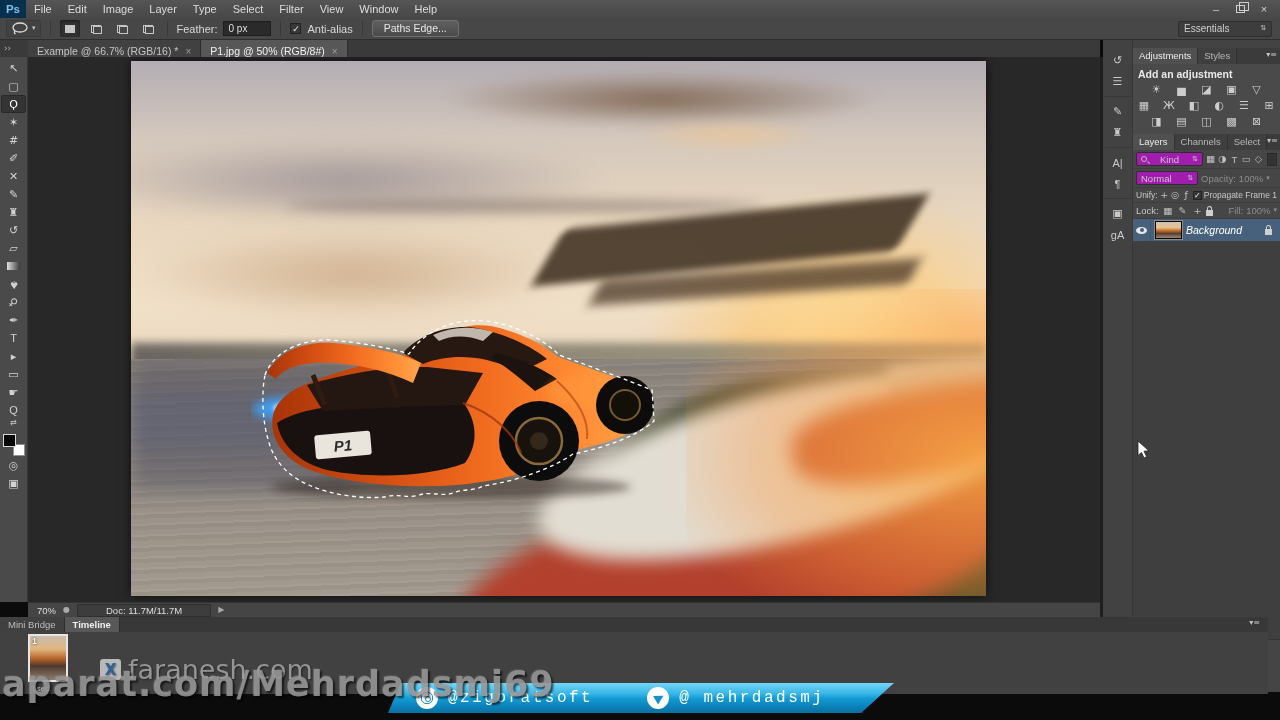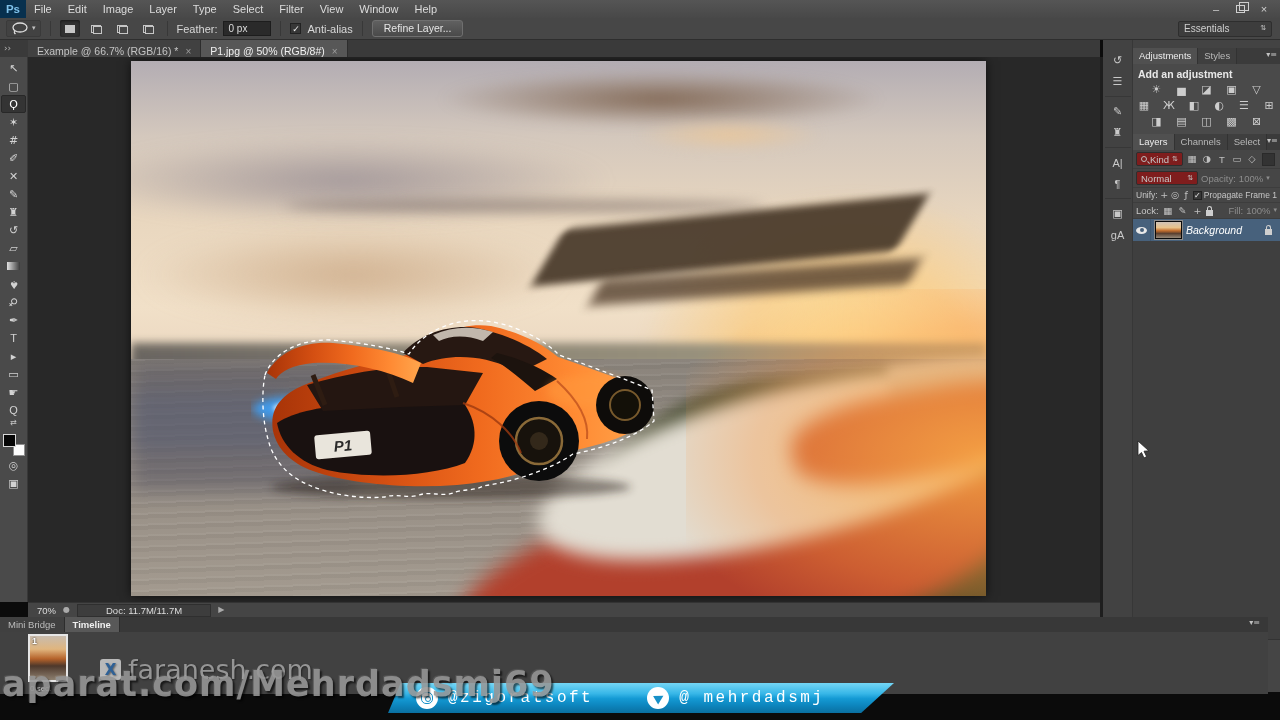--- a/index.html
+++ b/index.html
@@ -90,21 +90,21 @@
   #panels { position:absolute; left:30px; top:0; width:147px; height:100%; }
   .ptabbar { height:16px; background:#3b3b3b; display:flex; align-items:stretch; font-size:9.5px; color:#b8b8b8; margin-top:0; }
   .ptab { padding:2px 6px; background:#3f3f3f; border-right:1px solid #323232; line-height:12px; white-space:nowrap; }
   .ptab.active { background:#505050; color:#ececec; }
   .pmenu { margin-left:auto; color:#c2c2c2; font-size:8px; padding:3px 3px 0 0; }
   #adj-body { background:#4a4a4a; padding:2px 3px 3px; }
   .adj-head { font-size:10.5px; font-weight:bold; color:#e8e8e8; margin:2px 0 3px 2px; }
   .adj-row { display:flex; justify-content:center; gap:10px; margin:3px 0; }
   .adj-ic { width:15px; height:13px; color:#cdcdcd; font-size:11px; line-height:13px; text-align:center; }
   .lrow { display:flex; align-items:center; gap:3px; padding:2px 3px; background:#464646; border-bottom:1px solid #3d3d3d; font-size:9.5px; color:#c6c6c6; }
-  .fsel { background:#7f1d1d; border:1px solid #2e2e2e; border-radius:2px; display:flex; align-items:center; gap:3px; padding:0 4px; height:14px; }
+  .fsel { background:#a21caf; border:1px solid #2e2e2e; border-radius:2px; display:flex; align-items:center; gap:13px; padding:0 4px; height:14px; }
   .mag { width:6px; height:6px; border:1.2px solid #bbb; border-radius:50%; position:relative; display:inline-block; }
   .mag::after { content:""; position:absolute; left:5px; top:5px; width:3px; height:1.2px; background:#bbb; transform:rotate(45deg); }
   .dim { color:#8d8d8d; }
   .small-ic { color:#c0c0c0; font-size:9.5px; width:12px; text-align:center; }
   .pressed-box { width:13px; height:13px; background:#333; border:1px solid #2a2a2a; margin-left:1px; }
   .mini-lock { width:7px; height:6px; background:#cfcfcf; position:relative; display:inline-block; margin-top:4px; }
   .mini-lock::before { content:""; position:absolute; left:1px; top:-4px; width:3px; height:4px; border:1.4px solid #cfcfcf; border-bottom:none; border-radius:3px 3px 0 0; }
   #layer-row { height:22px; background:#47617c; display:flex; align-items:center; gap:4px; padding:0 8px 0 0; color:#fff; }
   .eye-box { width:18px; height:22px; border-right:1px solid #3e5872; display:flex; align-items:center; justify-content:center; }
   .eye { width:11px; height:7px; background:#e9e9e9; border-radius:50%; position:relative; }
@@ -184,21 +184,21 @@
   <div class="mode-btn">
       <span class="sq dbl"></span>
     </div>
   <div class="sep"></div>
   <span>Feather:</span>
   <input id="feather-input" value="0 px" style="">
   <div class="sep"></div>
   <span class="checkbox ico">✓</span>
   <span>Anti-alias</span>
   <div class="sep"></div>
-  <button id="refine-edge">Refine Layer...</button>
+  <button id="refine-edge">Paths Edge...</button>
   <div id="workspace">
     <span>Essentials</span>
     <span class="caret ico">⇅</span>
   </div>
 </div>
 
 <div class="abs" id="tabstrip">
   <span class="collapse ico">››</span>
   <div class="doctab">
     <span>Example @ 66.7% (RGB/16) *</span>

